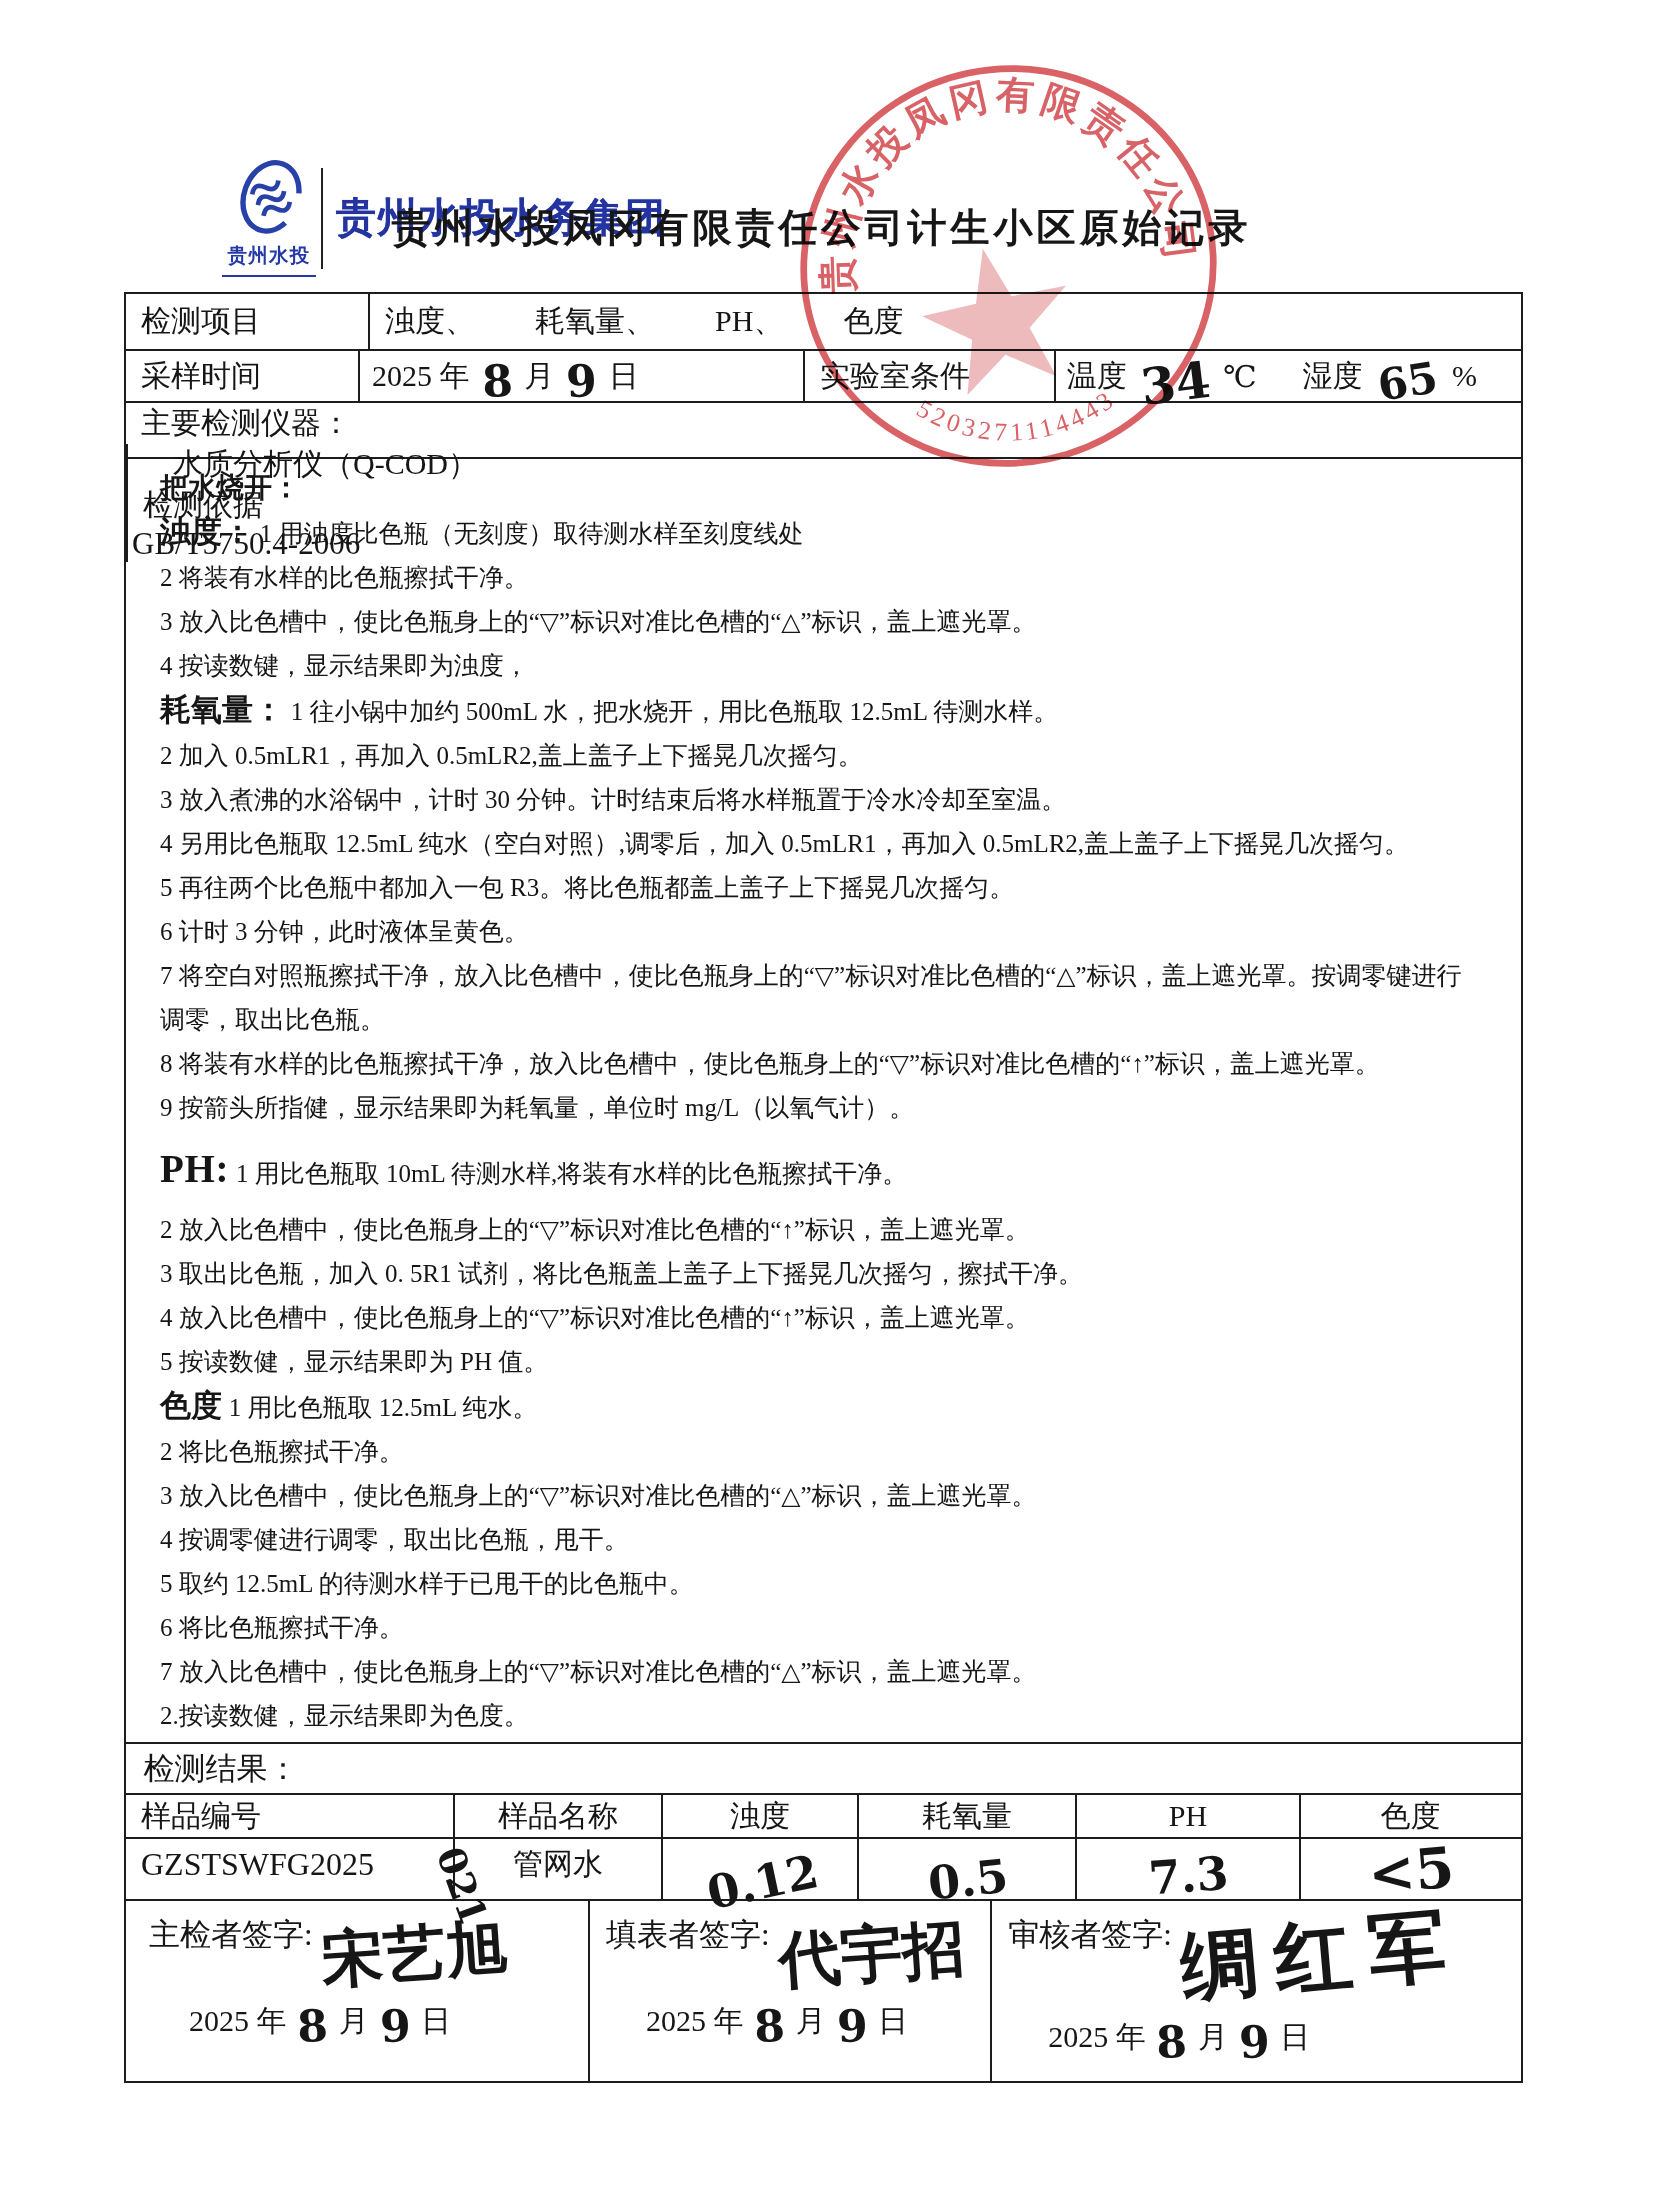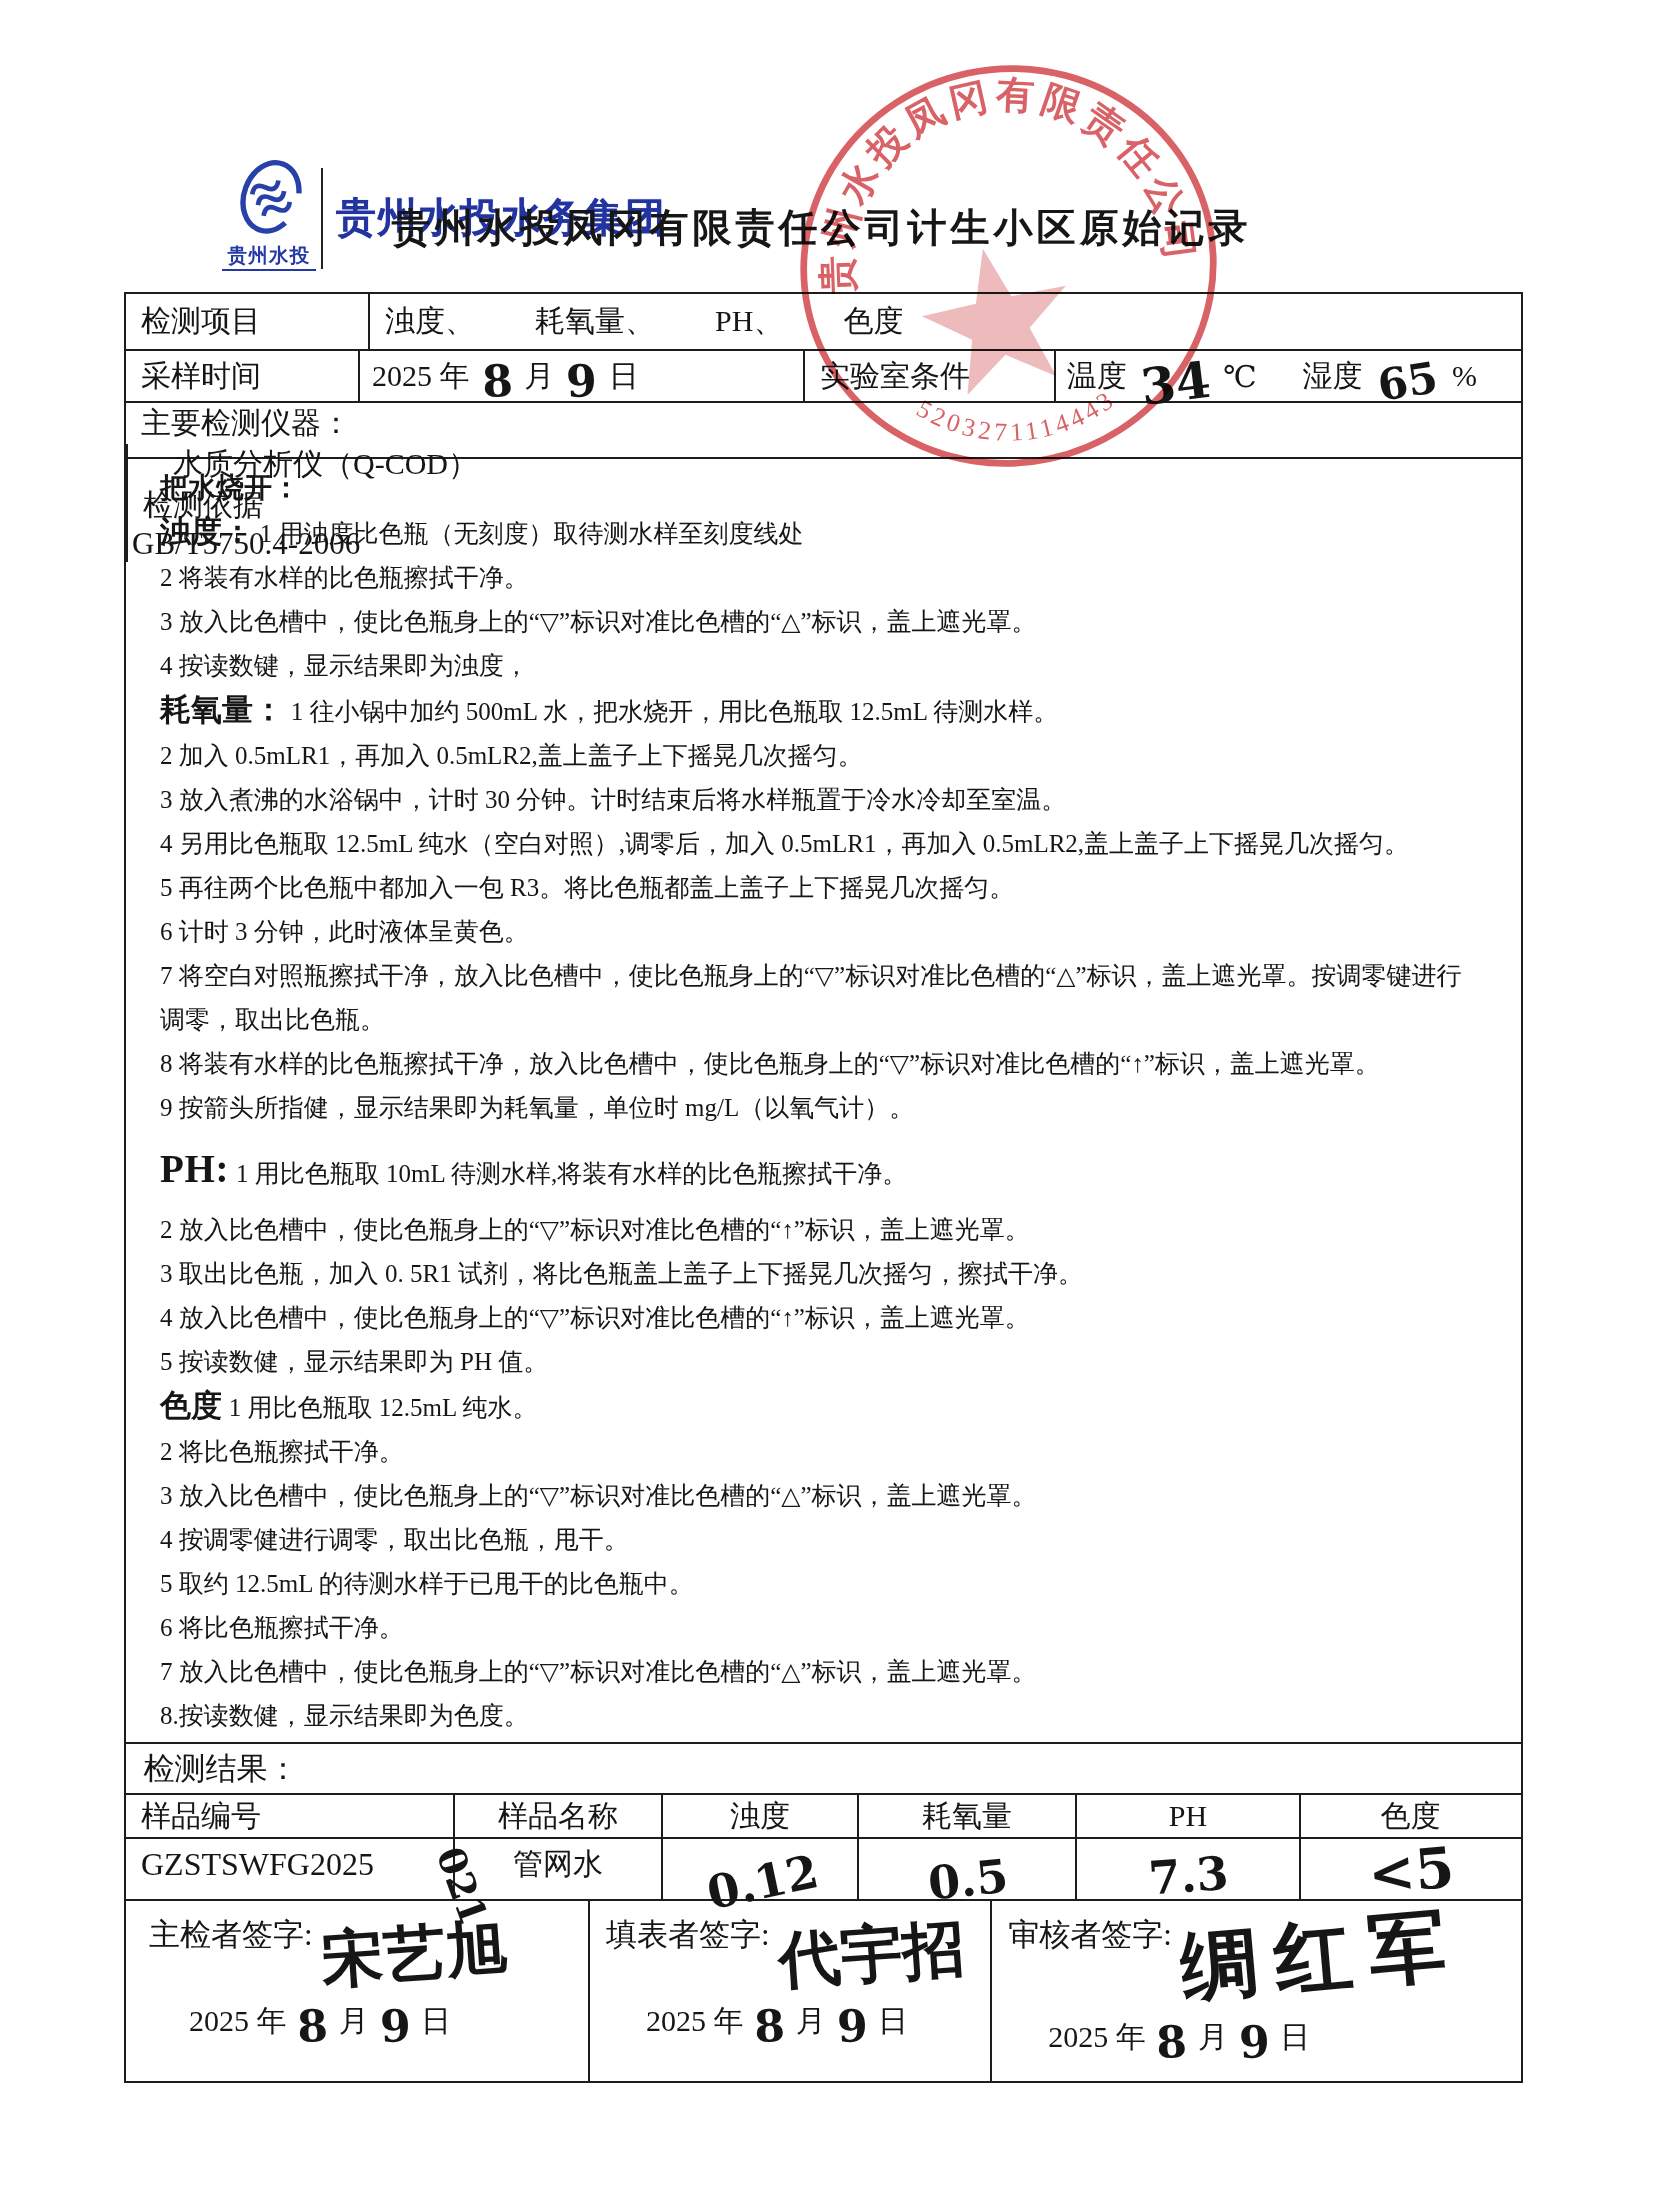--- a/index.html
+++ b/index.html
@@ -2,21 +2,21 @@
 <html style="font-size:10.8px"><head>
 <meta charset="utf-8">
 <style>
   html,body{margin:0;padding:0;background:#e8e8e8;}
   .page{position:relative;width:1673px;height:2194px;background:#ffffff;overflow:hidden;
         font-family:"Liberation Serif","DejaVu Serif",serif;color:#161616;}
   
   .logo-mark{position:absolute;left:234px;top:155px;}
   .logo-caption{position:absolute;left:222px;top:242px;width:94px;text-align:center;
       font-family:"Liberation Sans","DejaVu Sans",sans-serif;font-size:19.5px;font-weight:700;
-      color:#2438a6;border-bottom:2px solid #2438a6;letter-spacing:1.3px;padding-bottom:0;}
+      color:#2438a6;border-bottom:2px solid #2438a6;letter-spacing:1.3px;padding-bottom:6px;}
   .logo-divider{position:absolute;left:321px;top:168px;width:2px;height:101px;background:#222;}
   .logo-group{position:absolute;left:336px;top:190px;
       font-family:"Liberation Sans","DejaVu Sans",sans-serif;font-size:40px;font-weight:800;
       color:#2334a0;letter-spacing:1.3px;text-shadow:0 0 0.7px #2334a0;}
   .doc-title{position:absolute;left:124px;top:201px;width:1395px;text-align:center;
       font-size:39px;font-weight:900;letter-spacing:4px;}
   
   .sheet{position:absolute;left:124px;top:292px;width:1395px;border:2.7px solid #1d1d1d;}
   .trow{display:flex;border-top:2.7px solid #1d1d1d;box-sizing:border-box;}
   .trow:first-child{border-top:none;gap:12px;}
@@ -139,21 +139,21 @@
         <div class="step-line"><span>3 取出比色瓶，加入 0. 5R1 试剂，将比色瓶盖上盖子上下摇晃几次摇匀，擦拭干净。</span></div>
         <div class="step-line"><span>4 放入比色槽中，使比色瓶身上的“▽”标识对准比色槽的“↑”标识，盖上遮光罩。</span></div>
         <div class="step-line"><span>5 按读数健，显示结果即为 PH 值。</span></div>
         <div class="step-line"><span class="lead">色度</span><span>1 用比色瓶取 12.5mL 纯水。</span></div>
         <div class="step-line"><span>2 将比色瓶擦拭干净。</span></div>
         <div class="step-line"><span>3 放入比色槽中，使比色瓶身上的“▽”标识对准比色槽的“△”标识，盖上遮光罩。</span></div>
         <div class="step-line"><span>4 按调零健进行调零，取出比色瓶，甩干。</span></div>
         <div class="step-line"><span>5 取约 12.5mL 的待测水样于已甩干的比色瓶中。</span></div>
         <div class="step-line"><span>6 将比色瓶擦拭干净。</span></div>
         <div class="step-line"><span>7 放入比色槽中，使比色瓶身上的“▽”标识对准比色槽的“△”标识，盖上遮光罩。</span></div>
-        <div class="step-line"><span>8.按读数健，显示结果即为色度。</span></div>
+        <div class="step-line"><span>2.按读数健，显示结果即为色度。</span></div>
       </div>
     </div>
 
     <div class="trow" style="height:51px;">
       <div class="tcell sec-label" style="width:1395px;">检测结果：</div>
     </div>
 
     <div class="trow rhead" style="height:44px;">
       <div class="tcell lab" style="width:327px;">样品编号</div>
       <div class="tcell cen" style="width:208px;">样品名称</div>

